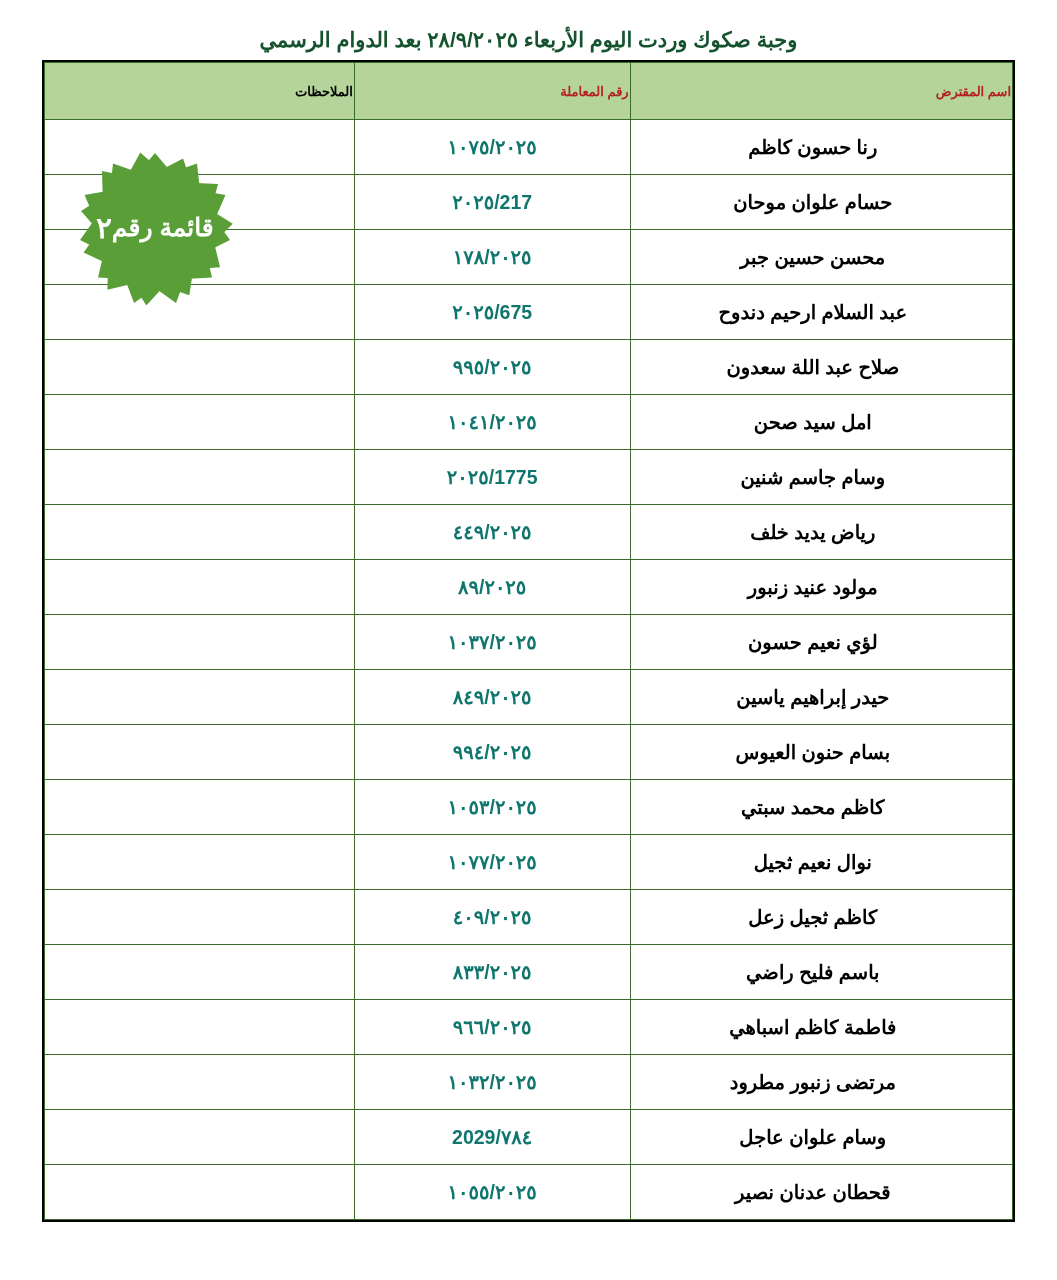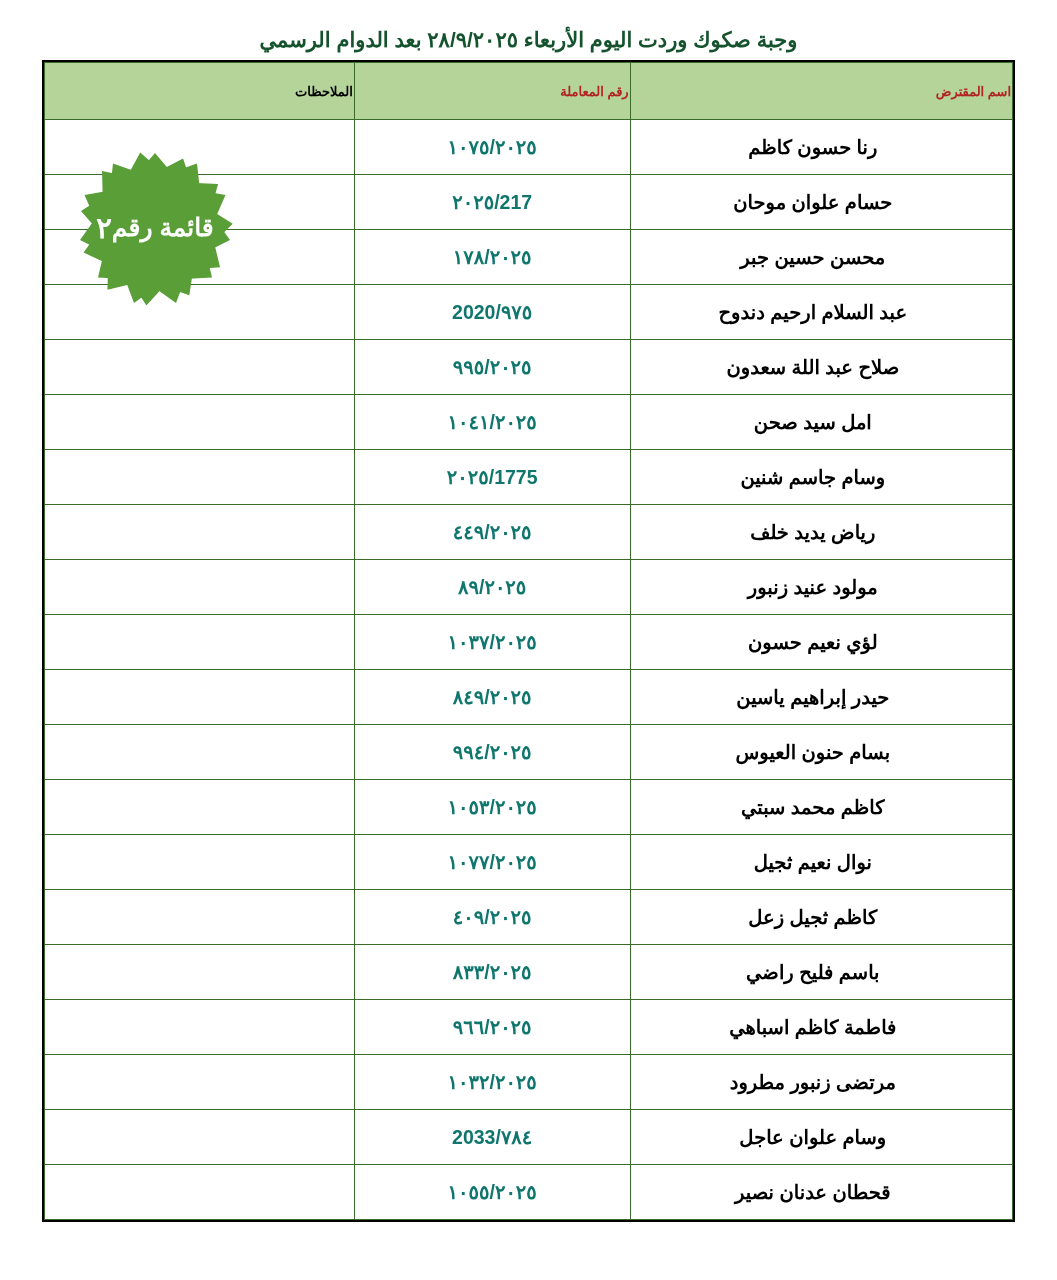--- a/index.html
+++ b/index.html
@@ -200,21 +200,21 @@
             <td class="cell-num">217/٢٠٢٥</td>
             <td class="cell-notes"></td>
           </tr>
           <tr>
             <td class="cell-name">محسن حسين جبر</td>
             <td class="cell-num">١٧٨/٢٠٢٥</td>
             <td class="cell-notes"></td>
           </tr>
           <tr>
             <td class="cell-name">عبد السلام ارحيم دندوح</td>
-            <td class="cell-num">٩٧٥/2020</td>
+            <td class="cell-num">675/٢٠٢٥</td>
             <td class="cell-notes"></td>
           </tr>
           <tr>
             <td class="cell-name">صلاح عبد اللة سعدون</td>
             <td class="cell-num">٩٩٥/٢٠٢٥</td>
             <td class="cell-notes"></td>
           </tr>
           <tr>
             <td class="cell-name">امل سيد صحن</td>
             <td class="cell-num">١٠٤١/٢٠٢٥</td>
@@ -275,21 +275,21 @@
             <td class="cell-num">٩٦٦/٢٠٢٥</td>
             <td class="cell-notes"></td>
           </tr>
           <tr>
             <td class="cell-name">مرتضى زنبور مطرود</td>
             <td class="cell-num">١٠٣٢/٢٠٢٥</td>
             <td class="cell-notes"></td>
           </tr>
           <tr>
             <td class="cell-name">وسام علوان عاجل</td>
-            <td class="cell-num">٧٨٤/2033</td>
+            <td class="cell-num">٧٨٤/2029</td>
             <td class="cell-notes"></td>
           </tr>
           <tr>
             <td class="cell-name">قحطان عدنان نصير</td>
             <td class="cell-num">١٠٥٥/٢٠٢٥</td>
             <td class="cell-notes"></td>
           </tr>
         </tbody>
     </table>
   </div>

